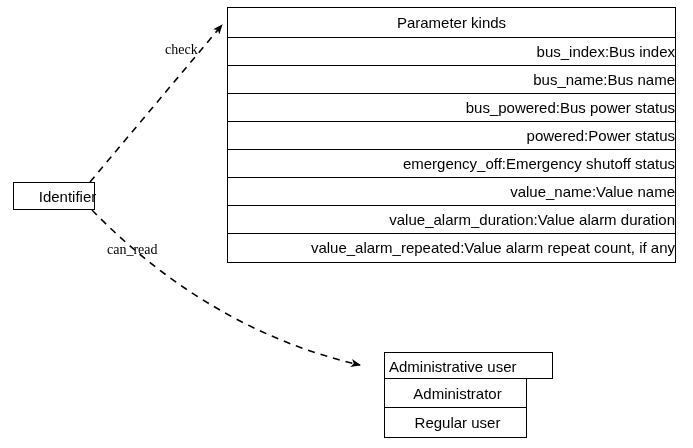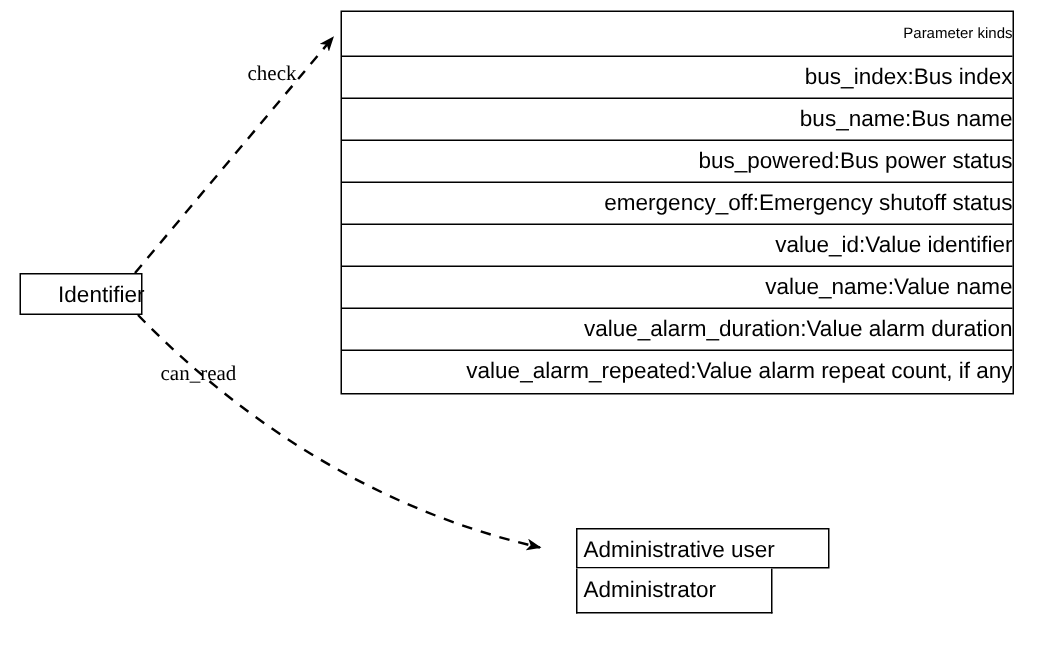--- a/index.html
+++ b/index.html
@@ -52,22 +52,22 @@
     left: 227px;
     top: 7px;
     width: 449px;
     border: 1px solid #000000;
     box-sizing: border-box;
     background: #ffffff;
   }
   #parameter-kinds-table .rec-header {
     height: 30px;
     line-height: 30px;
-    text-align: right;
-    font-size: 10px;
+    text-align: center;
+    font-size: 15px;
     color: #000000;
     border-bottom: 1px solid #000000;
     box-sizing: border-box;
     white-space: nowrap;
     overflow: hidden;
   }
   #parameter-kinds-table .rec-row {
     height: 28px;
     line-height: 28px;
     text-align: right;
@@ -97,25 +97,26 @@
     font-size: 15px;
     color: #000000;
     border: 1px solid #000000;
     box-sizing: border-box;
     background: #ffffff;
     padding-left: 4px;
     white-space: nowrap;
     overflow: hidden;
   }
   #admin-user-table .rec-body {
-    width: 131px;
+    width: 143px;
     border: 1px solid #000000;
     border-top: none;
     box-sizing: border-box;
     background: #ffffff;
+    text-align: center;
   }
   #admin-user-table .rec-row {
     height: 29px;
     line-height: 29px;
     font-size: 15px;
     color: #000000;
     border-bottom: 1px solid #000000;
     box-sizing: border-box;
     padding-left: 4px;
     white-space: nowrap;
@@ -166,27 +167,28 @@
   </div>
 
   <div class="edge-label" id="edge-label-check">check</div>
   <div class="edge-label" id="edge-label-can-read">can_read</div>
 
   <div id="parameter-kinds-table">
     <div class="rec-header">Parameter kinds</div>
     <div class="rec-row">bus_index:Bus index</div>
     <div class="rec-row">bus_name:Bus name</div>
     <div class="rec-row">bus_powered:Bus power status</div>
+    <div class="rec-row">powered:Power status</div>
     <div class="rec-row">emergency_off:Emergency shutoff status</div>
-    <div class="rec-row">value_id:Value identifier</div>
     <div class="rec-row">value_name:Value name</div>
     <div class="rec-row">value_alarm_duration:Value alarm duration</div>
     <div class="rec-row">value_alarm_repeated:Value alarm repeat count, if any</div>
   </div>
 
   <div id="admin-user-table">
     <div class="rec-header">Administrative user</div>
     <div class="rec-body">
       <div class="rec-row">Administrator</div>
+      <div class="rec-row">Regular user</div>
     </div>
   </div>
 
 </div>
 
 </body></html>

